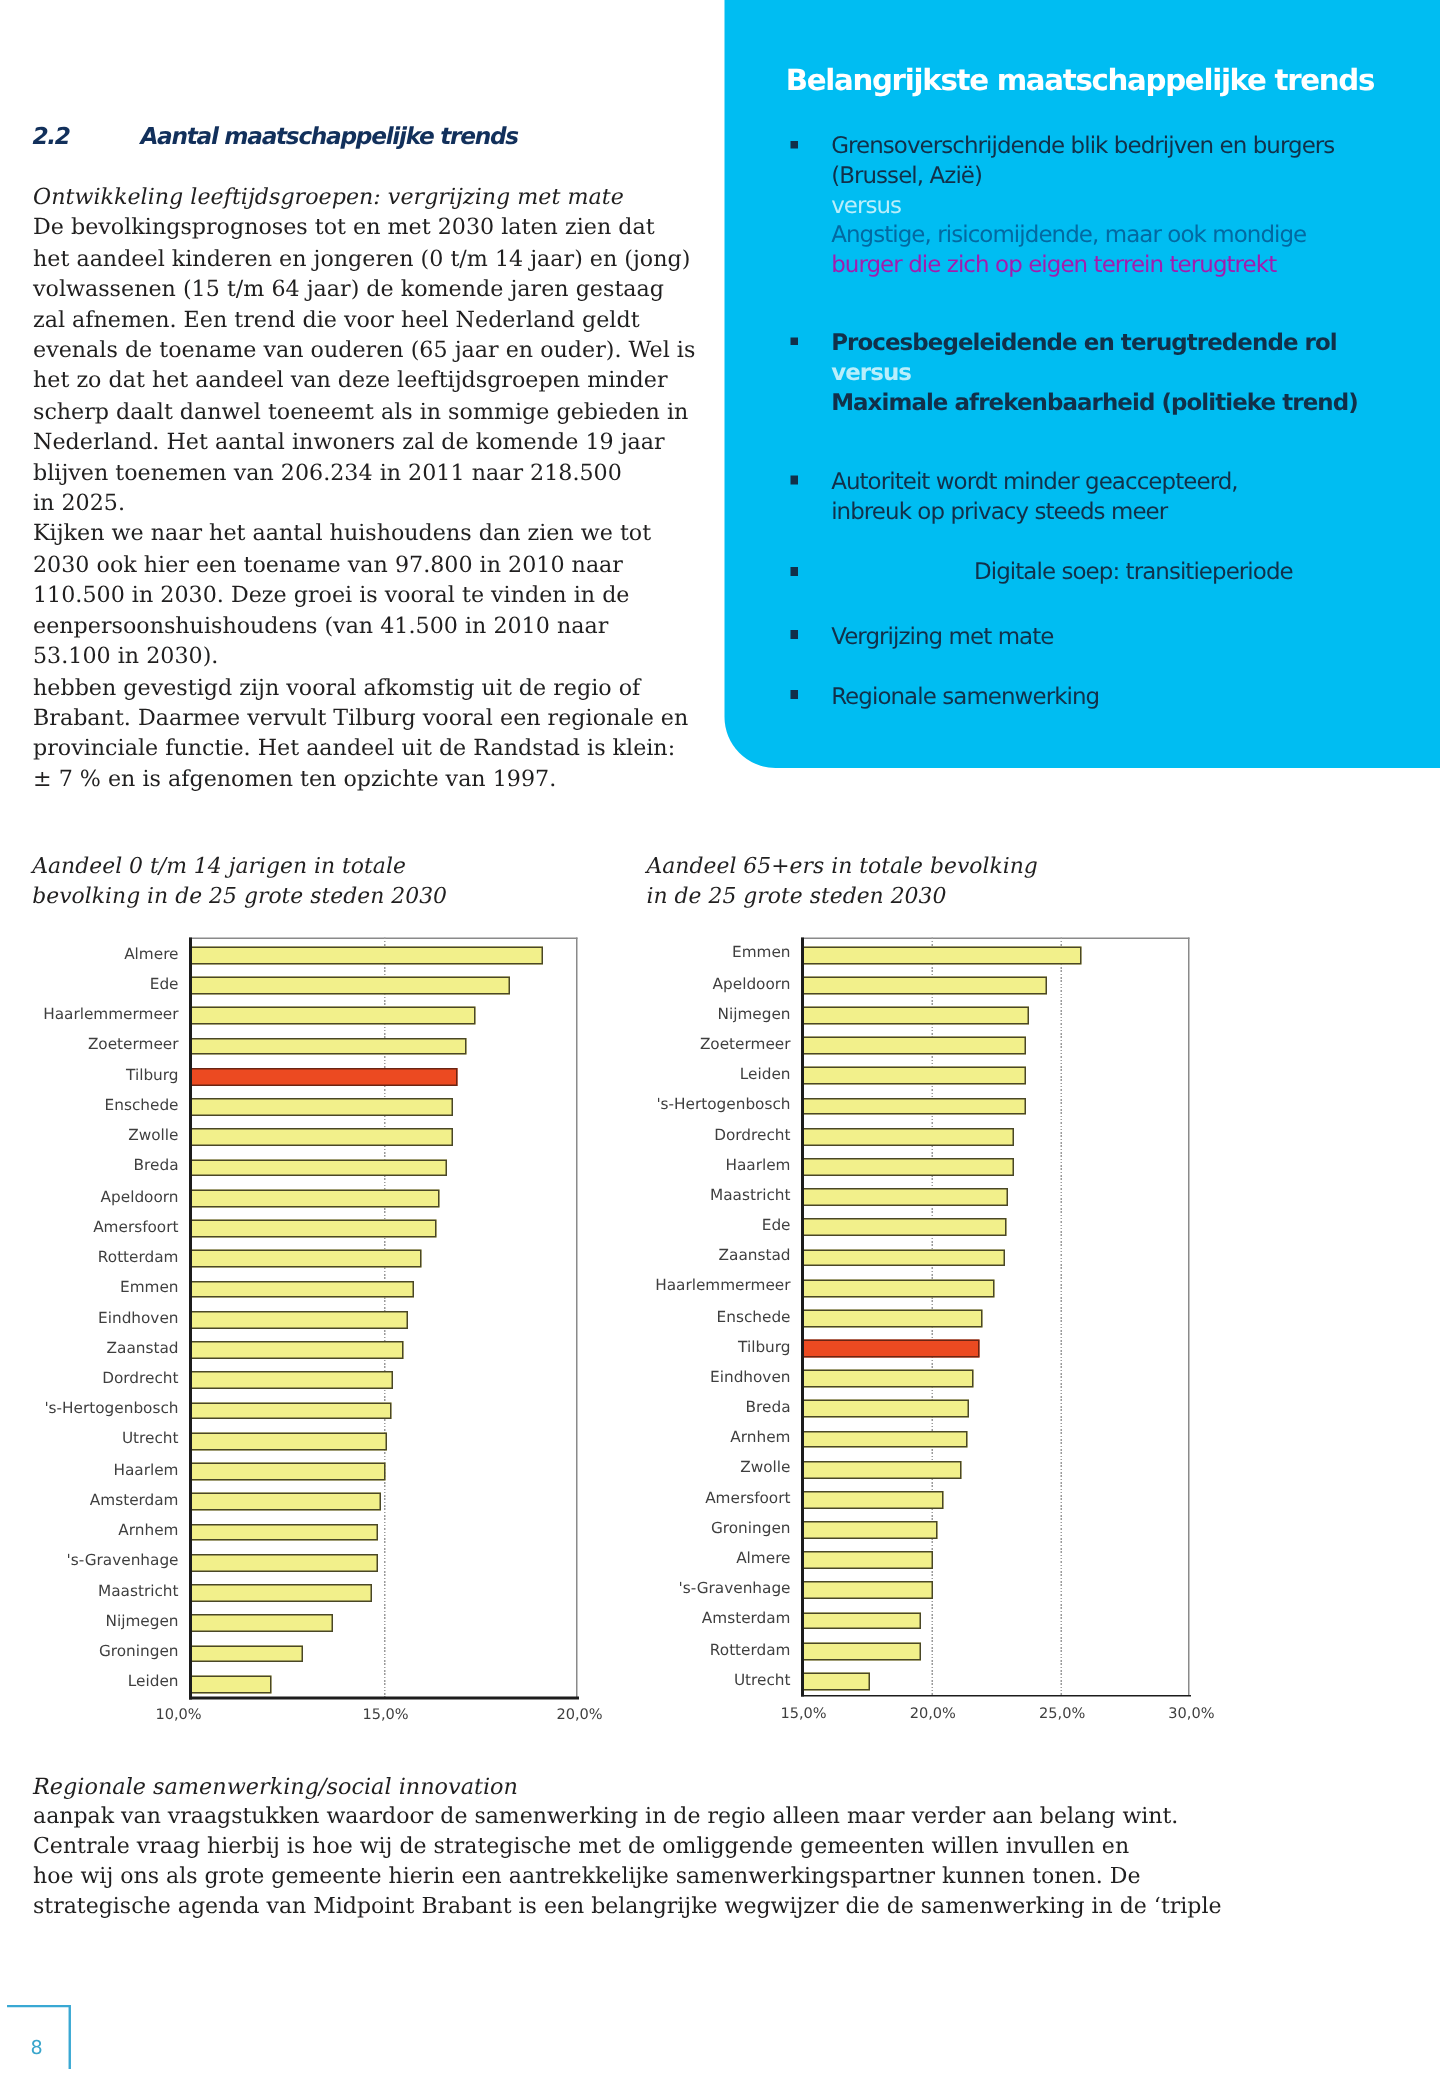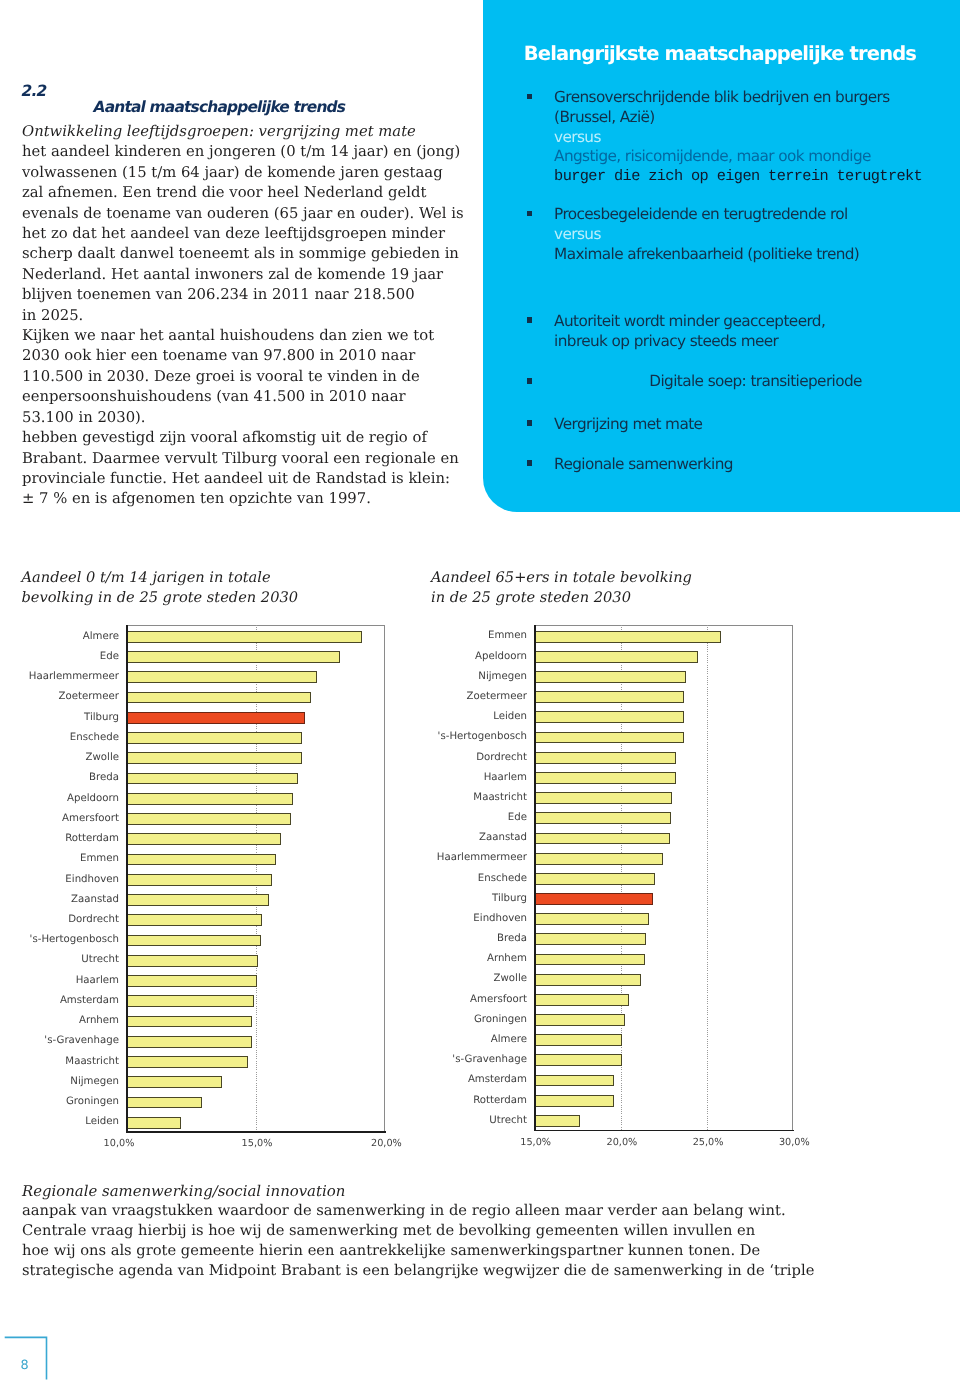--- a/index.html
+++ b/index.html
@@ -17,21 +17,21 @@
   #panel-bullets{position:absolute;left:527.1px;top:88.1px;width:430px;}
   .bullet-row{position:relative;}
   .bullet-sq{position:absolute;left:0;top:5.5px;width:4.8px;height:5.6px;}
   .bullet-lines{margin-left:27px;font-family:"DejaVu Sans",sans-serif;
                 font-size:15.3px;letter-spacing:-0.62px;line-height:19.75px;}
 
   
   #sec-num{position:absolute;left:21.6px;top:81.5px;font-family:"DejaVu Sans",sans-serif;
            font-weight:bold;font-style:italic;font-size:15.5px;letter-spacing:-0.87px;color:#12305b;}
   #sec-title{position:absolute;left:93.6px;top:81.5px;font-family:"DejaVu Sans",sans-serif;
-             font-weight:bold;font-style:italic;font-size:15.5px;letter-spacing:-0.87px;color:#12305b;margin-top:16px;}
+             font-weight:bold;font-style:italic;font-size:15.5px;letter-spacing:-0.87px;color:#12305b;}
   #body-col{position:absolute;left:22px;top:122px;width:460px;font-size:14.8px;
             line-height:20.4px;color:#201f1f;}
   #body-col div{white-space:nowrap;}
   #body-sub{font-style:italic;}
 
   .cap{position:absolute;font-style:italic;font-size:14.6px;line-height:20px;color:#201f1f;
        white-space:nowrap;}
   #cap-left{left:21.5px;top:567.5px;}
   #cap-right{left:431px;top:567.5px;}
 
@@ -66,24 +66,24 @@
 <div class="abs" id="blue-panel" style="background: rgb(0, 189, 242);"></div>
 <div id="panel-title" style="color: rgb(255, 255, 255);">Belangrijkste maatschappelijke trends</div>
 <div id="panel-bullets">
     <div class="bullet-row" style="position: absolute; left: 0px; top: 0px; width: 430px;">
       <span class="bullet-sq" style="background: rgb(17, 48, 74);"></span>
       <div class="bullet-lines">
         <div style="color: rgb(17, 48, 74);">Grensoverschrijdende blik bedrijven en burgers</div>
         <div style="color: rgb(17, 48, 74);">(Brussel, Azië)</div>
         <div style="color: rgb(185, 238, 251);">versus</div>
         <div style="color: #0369a1;">Angstige, risicomijdende, maar ook mondige</div>
-        <div style="color: #0f172a; font-family: Liberation Mono, monospace;">burger die zich op eigen terrein  terugtrekt</div>
-      </div>
-    </div>
-    <div class="bullet-row" style="position: absolute; left: 0px; top: 117px; width: 430px;">
+        <div style="color: #a21caf;">burger die zich op eigen terrein  terugtrekt</div>
+      </div>
+    </div>
+    <div class="bullet-row" style="position: absolute; left: 0px; top: 131px; width: 430px; font-weight: bold;">
       <span class="bullet-sq" style="background: rgb(17, 48, 74);"></span>
       <div class="bullet-lines">
         <div style="color: rgb(17, 48, 74);">Procesbegeleidende en terugtredende rol</div>
         <div style="color: rgb(185, 238, 251);">versus</div>
         <div style="color: rgb(17, 48, 74);">Maximale afrekenbaarheid (politieke trend)</div>
       </div>
     </div>
     <div class="bullet-row" style="position: absolute; left: 0px; top: 223.7px; width: 430px;">
       <span class="bullet-sq" style="background: rgb(17, 48, 74);"></span>
       <div class="bullet-lines">
@@ -109,20 +109,21 @@
         <div style="color: rgb(17, 48, 74);">Regionale samenwerking</div>
       </div>
     </div>
   </div>
 
 <div id="sec-num">2.2</div>
 <div id="sec-title">Aantal maatschappelijke trends</div>
 
 <div id="body-col">
     <div id="body-sub">Ontwikkeling leeftijdsgroepen: vergrijzing met mate</div>
+    <div>De bevolkingsprognoses tot en met 2030 laten zien dat</div>
     <div>het aandeel kinderen en jongeren (0 t/m 14 jaar) en (jong)</div>
     <div>volwassenen (15 t/m 64 jaar) de komende jaren gestaag</div>
     <div>zal afnemen. Een trend die voor heel Nederland geldt</div>
     <div>evenals de toename van ouderen (65 jaar en ouder). Wel is</div>
     <div>het zo dat het aandeel van deze leeftijdsgroepen minder</div>
     <div>scherp daalt danwel toeneemt als in sommige gebieden in</div>
     <div>Nederland. Het aantal inwoners zal de komende 19 jaar</div>
     <div>blijven toenemen van 206.234 in 2011 naar 218.500</div>
     <div>in 2025.</div>
     <div>Kijken we naar het aantal huishoudens dan zien we tot</div>
@@ -262,21 +263,21 @@
     <div class="axis" style="left: 534.1px; top: 1129.5px; width: 259.6px; height: 1.7px;"></div>
     <div class="xlab" style="left: 505.7px; width: 60px; top: 1136.6px;">15,0%</div>
     <div class="xlab" style="left: 591.9px; width: 60px; top: 1136.6px;">20,0%</div>
     <div class="xlab" style="left: 678.1px; width: 60px; top: 1136.6px;">25,0%</div>
     <div class="xlab" style="left: 764.3px; width: 60px; top: 1136.6px;">30,0%</div>
   </div>
 
 <div id="footer-col">
   <div><i id="footer-sub">Regionale samenwerking/social innovation</i></div>
   <div>aanpak van vraagstukken waardoor de samenwerking in de regio alleen maar verder aan belang wint.</div>
-  <div>Centrale vraag hierbij is hoe wij de samenwerking met de bevolking gemeenten willen invullen en</div>
+  <div>Centrale vraag hierbij is hoe wij de strategische met de omliggende gemeenten willen invullen en</div>
   <div>hoe wij ons als grote gemeente hierin een aantrekkelijke samenwerkingspartner kunnen tonen. De</div>
   <div>strategische agenda van Midpoint Brabant is een belangrijke wegwijzer die de samenwerking in de ‘triple</div>
 </div>
 
 <svg id="page-mark" viewBox="0 0 60 54">
   <path d="M4.7 7.4 H46.5 V49.4" fill="none" stroke="#39a8d3" stroke-width="1.6"></path>
 </svg>
 <div id="page-num">8</div>
 
 </body></html>

